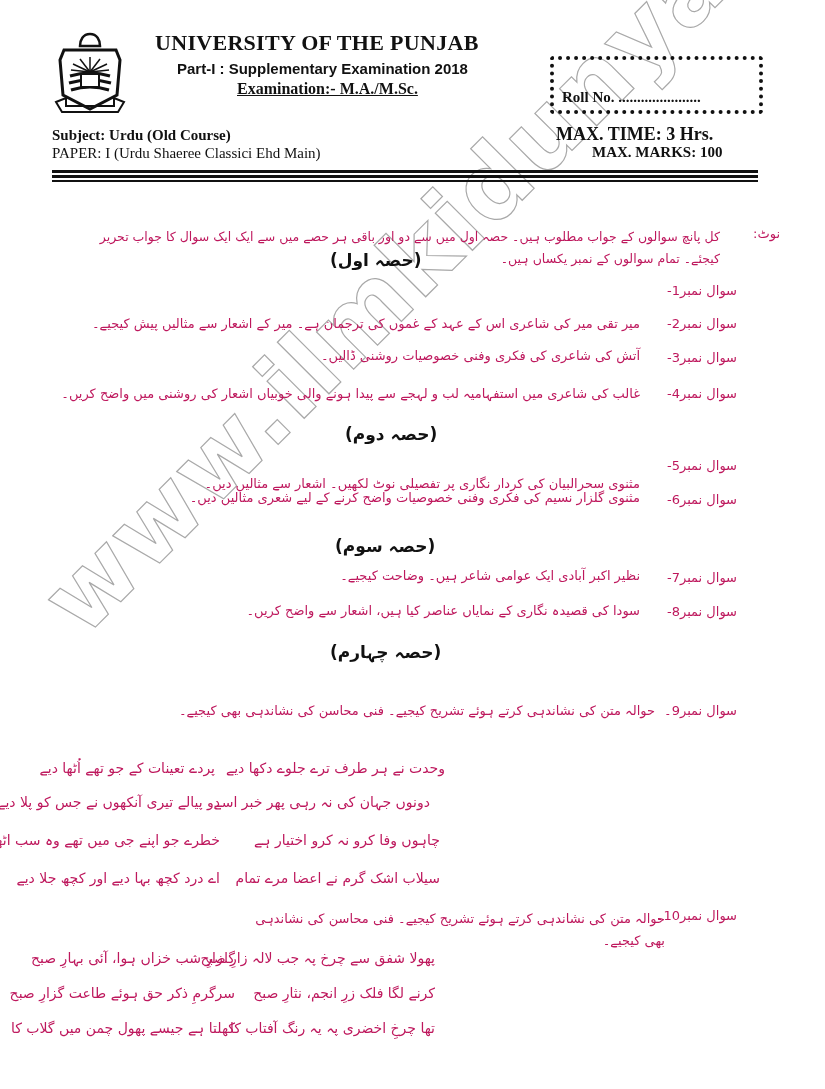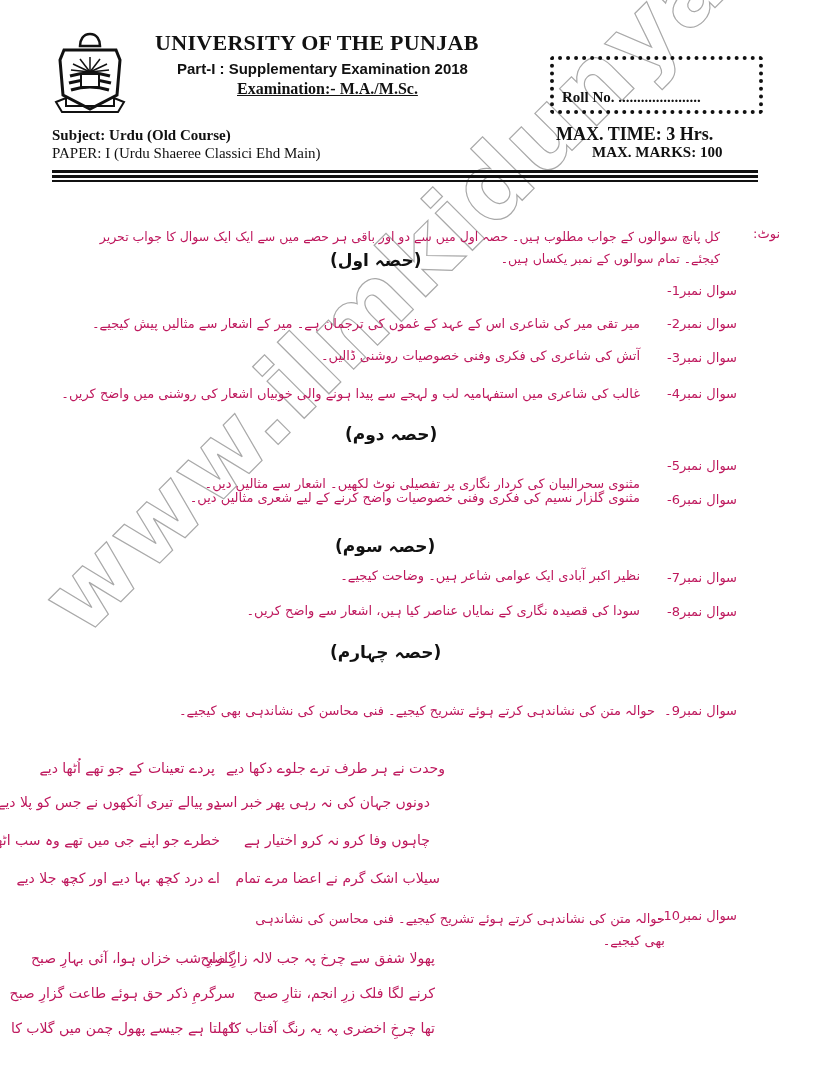--- a/index.html
+++ b/index.html
@@ -180,21 +180,21 @@
 
   <div class="section-head" style="left:330px; top:642px;">(حصہ چہارم)</div>
 
   <div class="ur q-label" style="right:88px; top:703px;">سوال نمبر9۔</div>
   <div class="ur q-text" style="right:170px; top:703px;">حوالہ متن کی نشاندہی کرتے ہوئے تشریح کیجیے۔ فنی محاسن کی نشاندہی بھی کیجیے۔</div>
 
   <div class="ur poem" style="right:380px; top:760px;">وحدت نے ہر طرف ترے جلوے دکھا دیے</div>
   <div class="ur poem" style="right:610px; top:760px;">پردے تعینات کے جو تھے اُٹھا دیے</div>
   <div class="ur poem" style="right:395px; top:794px;">دونوں جہان کی نہ رہی پھر خبر اسے</div>
   <div class="ur poem" style="right:605px; top:794px;">دو پیالے تیری آنکھوں نے جس کو پلا دیے</div>
-  <div class="ur poem" style="right:395px; top:832px;">چاہوں وفا کرو نہ کرو اختیار ہے</div>
+  <div class="ur poem" style="right:385px; top:832px;">چاہوں وفا کرو نہ کرو اختیار ہے</div>
   <div class="ur poem" style="right:605px; top:832px;">خطرے جو اپنے جی میں تھے وہ سب اٹھا دیے</div>
   <div class="ur poem" style="right:385px; top:870px;">سیلاب اشک گرم نے اعضا مرے تمام</div>
   <div class="ur poem" style="right:605px; top:870px;">اے درد کچھ بہا دیے اور کچھ جلا دیے</div>
 
   <div class="ur q-label" style="right:88px; top:908px;">سوال نمبر10۔</div>
   <div class="ur q-text" style="right:160px; top:908px; width:420px; white-space:normal; line-height:22px;">حوالہ متن کی نشاندہی کرتے ہوئے تشریح کیجیے۔ فنی محاسن کی نشاندہی بھی کیجیے۔</div>
 
   <div class="ur poem" style="right:390px; top:950px;">پھولا شفق سے چرخ پہ جب لالہ زارِ صبح</div>
   <div class="ur poem" style="right:590px; top:950px;">گلزارِ شب خزاں ہوا، آئی بہارِ صبح</div>
   <div class="ur poem" style="right:390px; top:985px;">کرنے لگا فلک زرِ انجم، نثارِ صبح</div>

